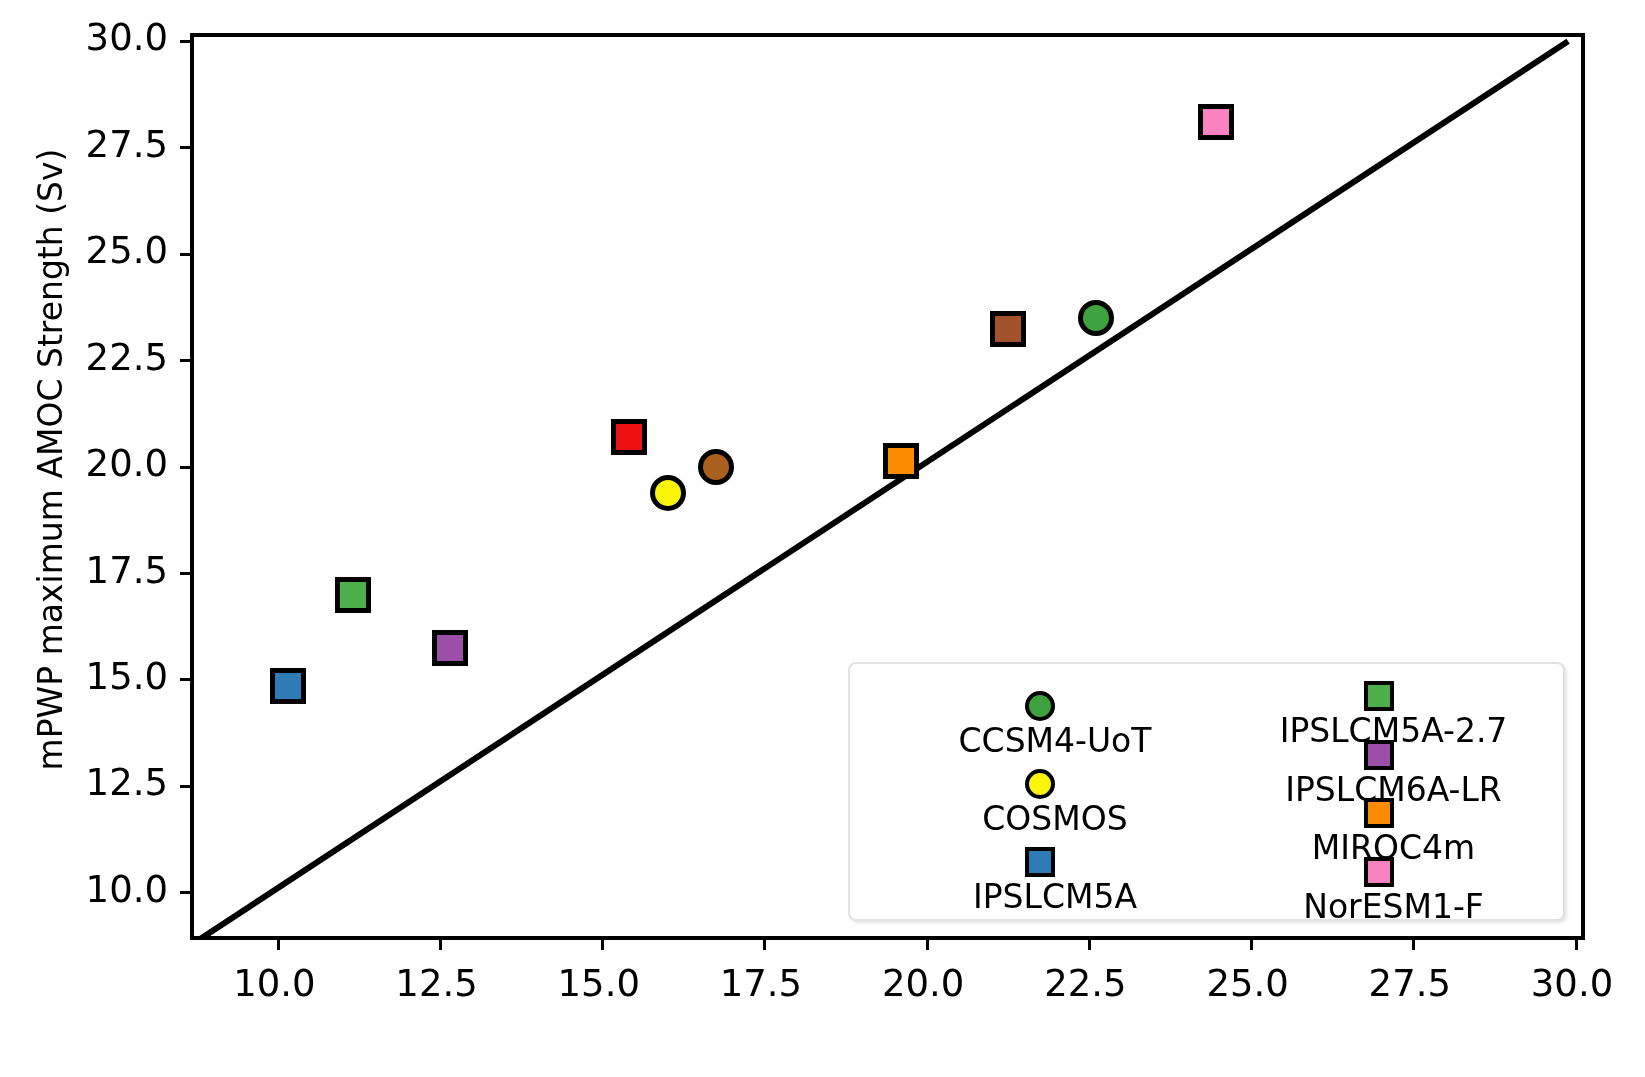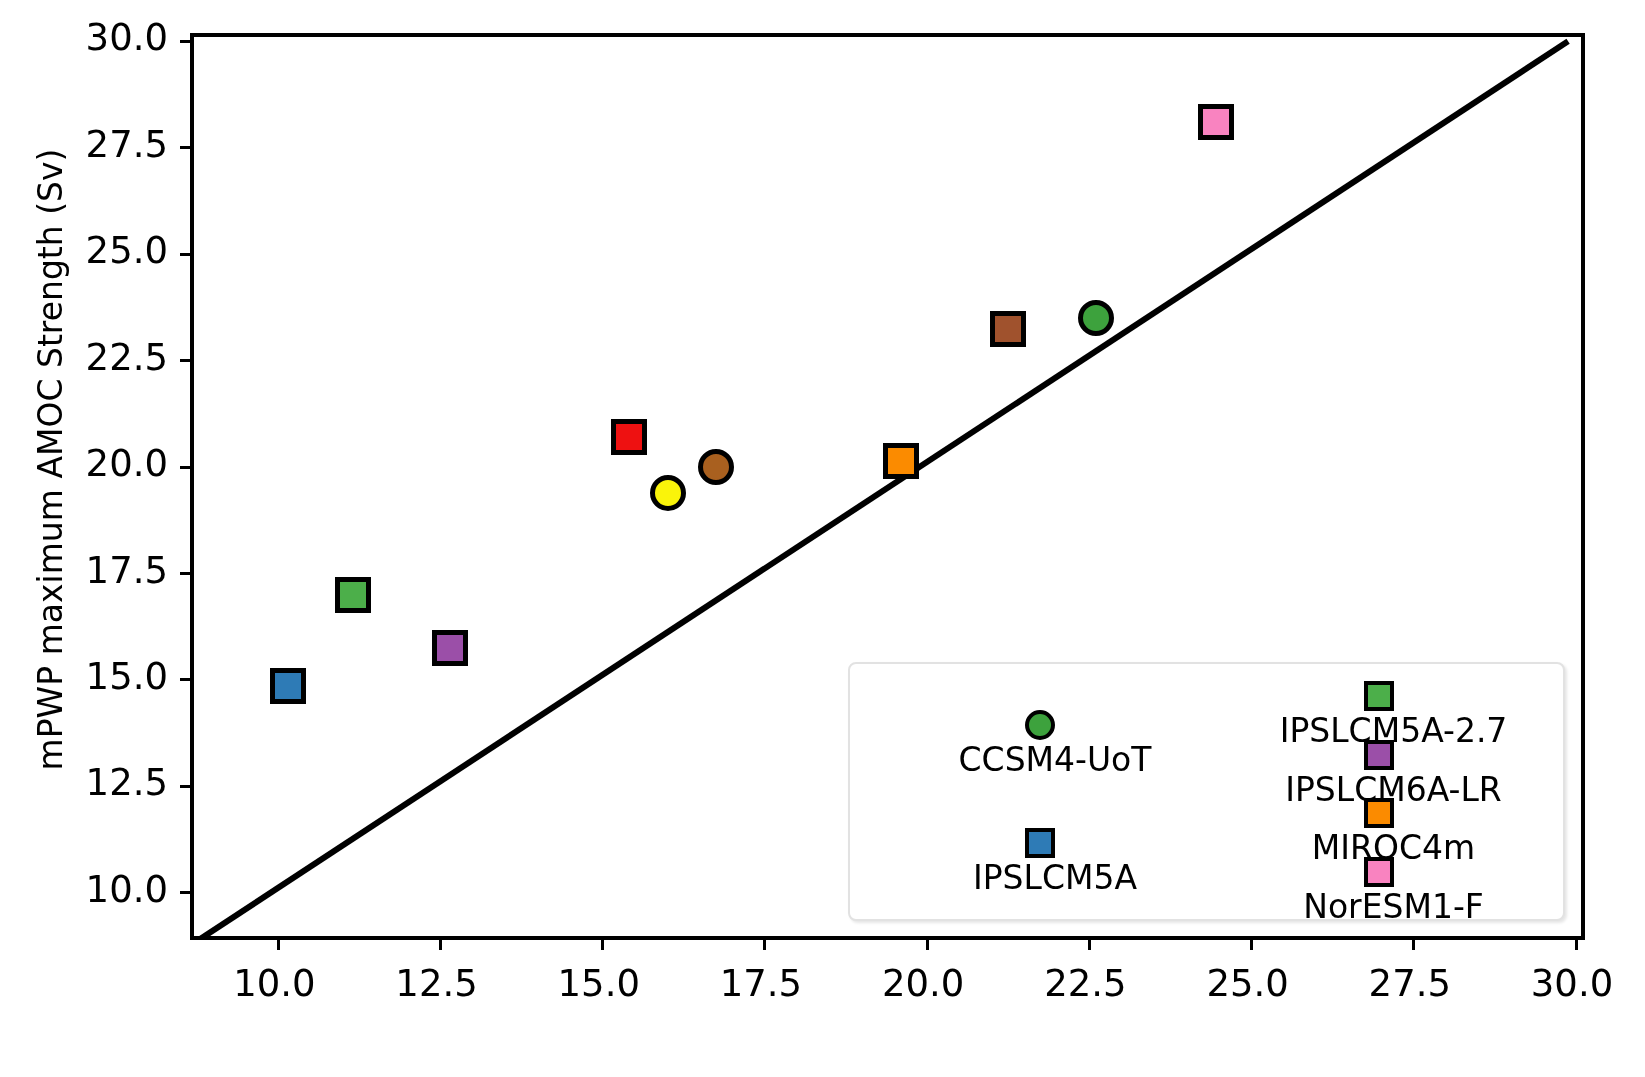--- a/index.html
+++ b/index.html
@@ -179,20 +179,24 @@
     </div>
 
 
   <div id="legend">
     <div class="legend-col left" id="legend-col-0">
         <div class="legend-row">
           <span class="legend-swatch circle" style="background: rgb(61, 162, 61);"></span>
           <span class="legend-text">CCSM4-UoT</span>
         </div>
         <div class="legend-row">
+          <span class="legend-swatch circle" style="background: rgb(250, 244, 10);"></span>
+          <span class="legend-text">COSMOS</span>
+        </div>
+        <div class="legend-row">
           <span class="legend-swatch" style="background: rgb(46, 123, 182);"></span>
           <span class="legend-text">IPSLCM5A</span>
         </div>
       </div>
     <div class="legend-col right" id="legend-col-1">
         <div class="legend-row">
           <span class="legend-swatch" style="background: rgb(76, 175, 74);"></span>
           <span class="legend-text">IPSLCM5A-2.7</span>
         </div>
         <div class="legend-row">

